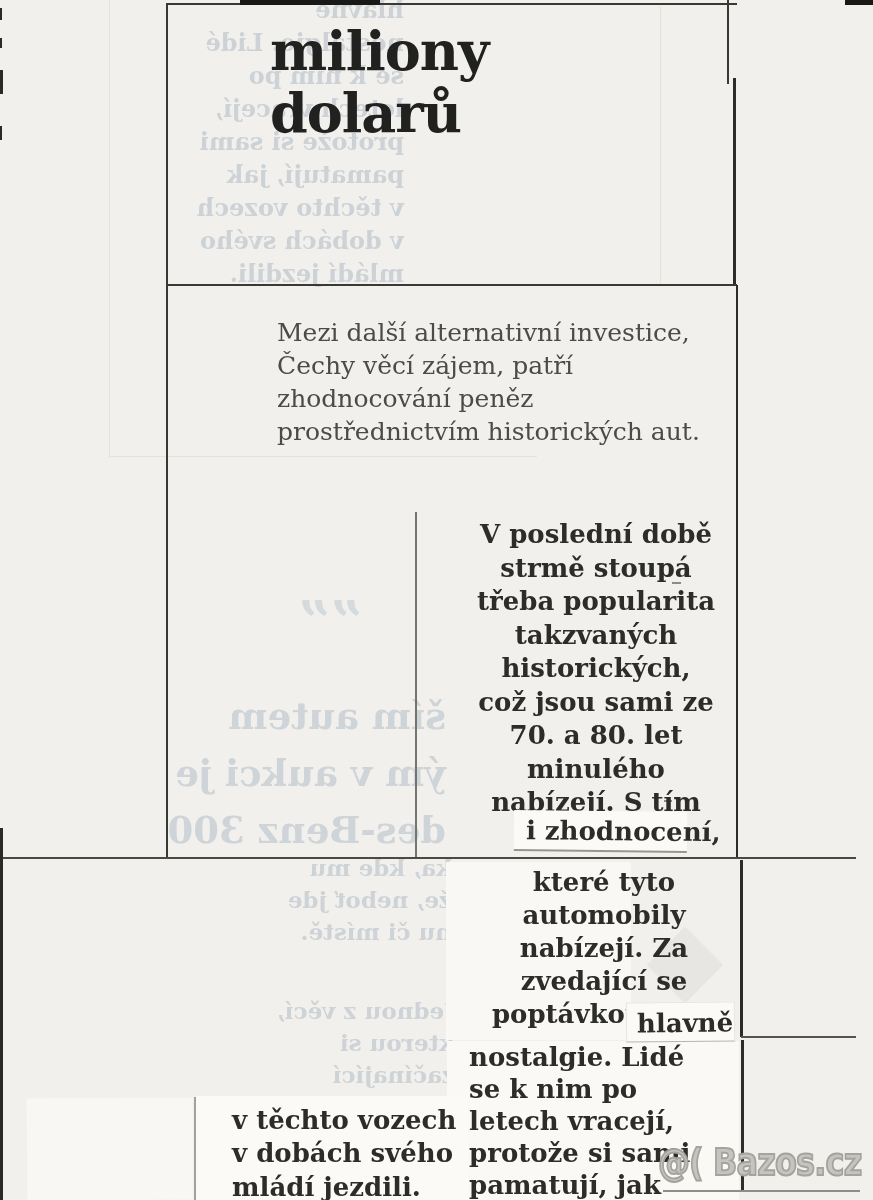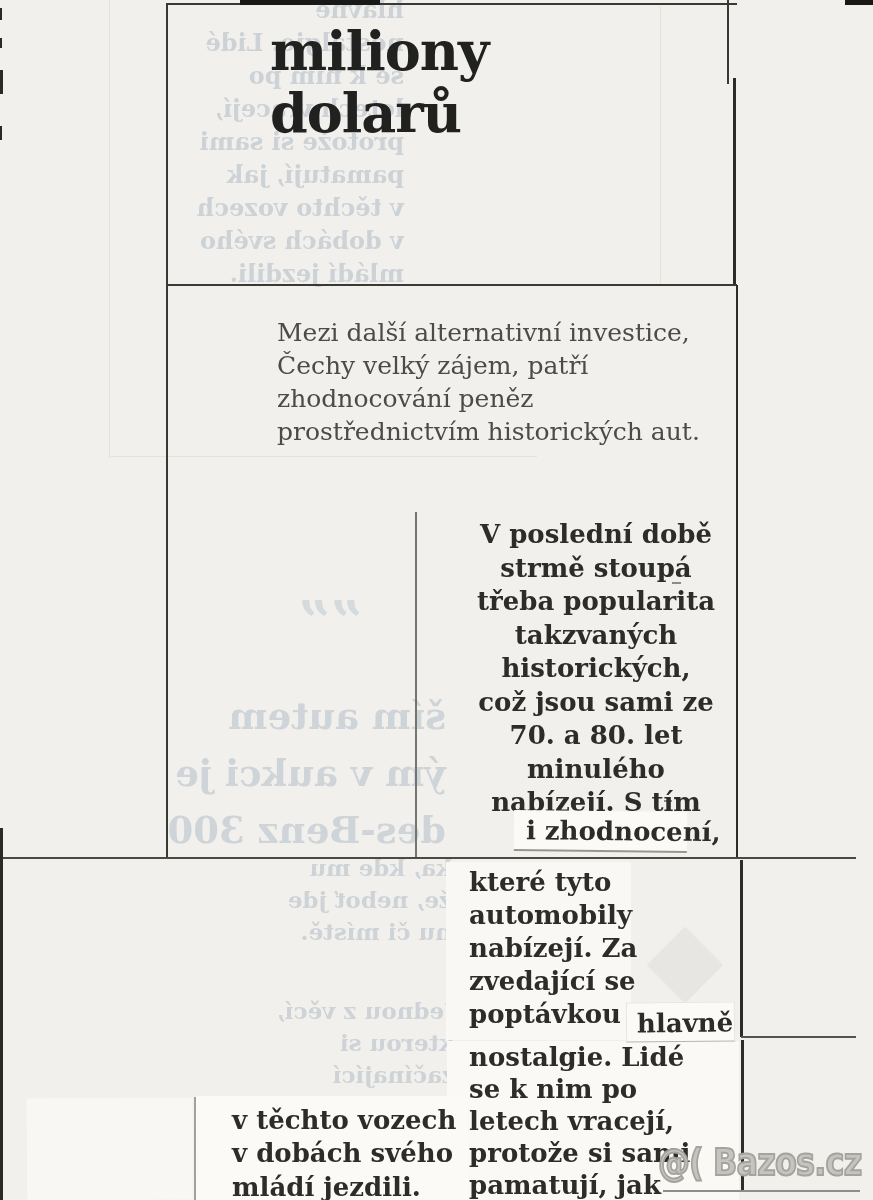--- a/index.html
+++ b/index.html
@@ -102,21 +102,21 @@
   <div class="rule" style="left:672px; top:582px; width:9px; height:2px; background:#8b8b87;"></div>
   <div class="rule" style="left:664px; top:800px; width:8px; height:2px; background:#8b8b87;"></div>
 
   <div class="abs headline" style="left:270px; top:20px; width:430px; font-size:54px; line-height:62px;">
     <div class="ln">miliony</div>
     <div class="ln">dolarů</div>
   </div>
 
   <div class="abs body-text" style="left:277px; top:316px; width:390px; font-size:25px; line-height:33px;">
     <div class="ln">Mezi další alternativní investice,</div>
-    <div class="ln">Čechy velký zájem, patří</div>
+    <div class="ln">Čechy věcí zájem, patří</div>
     <div class="ln">zhodnocování peněz</div>
     <div class="ln">prostřednictvím historických aut.</div>
   </div>
 
   <div class="abs bold-text" style="left:456px; top:518px; width:280px; font-size:26px; line-height:33.5px;text-align:center;">
     <div class="ln">V poslední době</div>
     <div class="ln">strmě stoupá</div>
     <div class="ln">třeba popularita</div>
     <div class="ln">takzvaných</div>
     <div class="ln">historických,</div>
@@ -124,21 +124,21 @@
     <div class="ln">70. a 80. let</div>
     <div class="ln">minulého</div>
     <div class="ln">nabízejí. S tím</div>
     <div class="ln">roste</div>
   </div>
 
   <div class="strip bold-text" style="left:514px; top:811px; width:173px; height:41px; font-size:26px; line-height:41px; padding-left:12px; box-sizing:border-box; transform:rotate(0.6deg); border-bottom:2px solid #98958e;">
     <span class="ln">i zhodnocení,</span>
   </div>
 
-  <div class="abs bold-text" style="left:469px; top:866px; width:270px; font-size:26px; line-height:33px;">
+  <div class="abs bold-text" style="left:469px; top:866px; width:270px; font-size:26px; line-height:33px;text-align:center;">
     <div class="ln">které tyto</div>
     <div class="ln">automobily</div>
     <div class="ln">nabízejí. Za</div>
     <div class="ln">zvedající se</div>
     <div class="ln">poptávkou stojí</div>
   </div>
 
   <div class="strip bold-text" style="left:626px; top:1002px; width:109px; height:40px; font-size:26px; line-height:40px; padding-left:10px; box-sizing:border-box; transform:rotate(-0.6deg); border:1px solid #e8e6e1; border-bottom-color:#b8b5ae;">
     <span class="ln">hlavně</span>
   </div>

